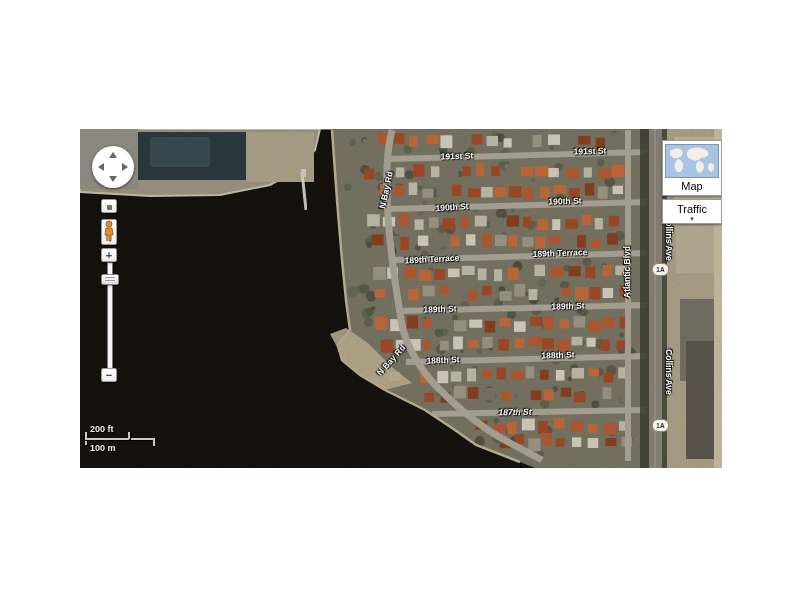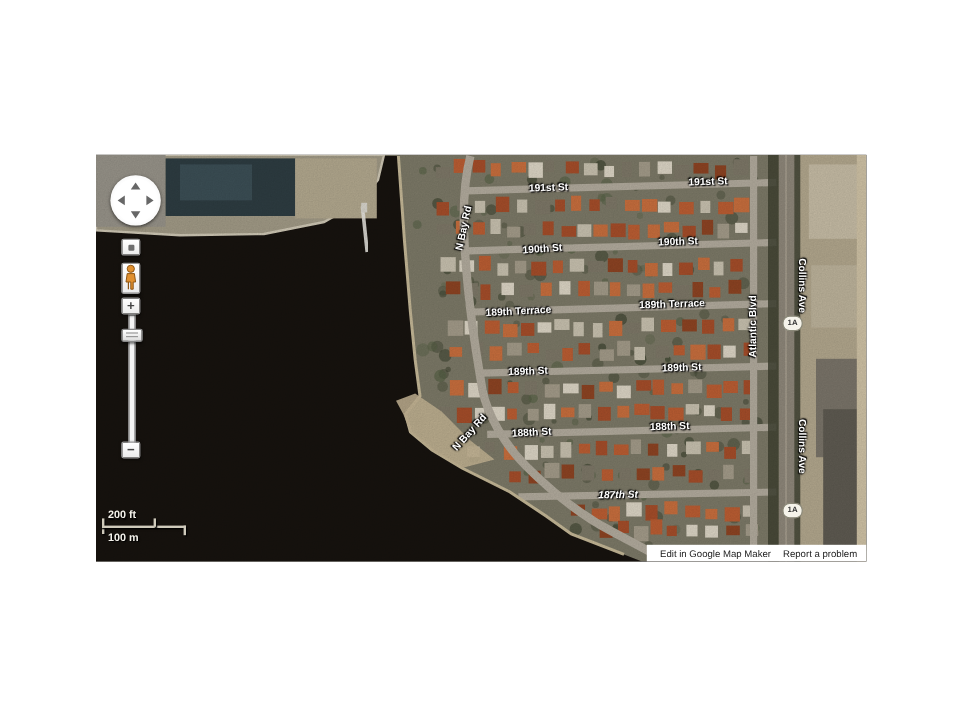--- a/index.html
+++ b/index.html
@@ -494,29 +494,38 @@
     <div class="lbl">200 ft</div>
     <div id="scale-bar">
       <span class="t-left"></span>
         <span class="line"></span>
         <span class="t-ft"></span>
         <span class="t-m"></span>
     </div>
     <div class="lbl">100 m</div>
   </div>
 
-
-  <div id="footer-bar">
-    <span class="stripe-icon"></span>
-    <a>Edit in Google Map Maker</a>
-    <span class="sep"></span>
-    <a>Report a problem</a>
-    <span class="sep"></span>
-    <span class="clipped">K</span>
+  <div id="layer-widget">
+    <div id="map-btn" class="widget-box">
+      <svg id="world-thumb" viewBox="0 0 52 32" xmlns="http://www.w3.org/2000/svg">
+        <rect width="52" height="32" fill="#a8c4e4"></rect>
+        <path d="M4,6 q5,-4 10,-2 q4,2 2,6 q-3,4 -8,3 q-5,-2 -4,-7 Z" fill="#f2efe6"></path>
+        <path d="M12,14 q4,1 5,5 q1,5 -3,8 q-4,1 -5,-4 q-1,-6 3,-9 Z" fill="#f2efe6"></path>
+        <path d="M24,4 q8,-3 14,0 q6,2 4,6 q-2,3 -7,3 q-4,4 -8,2 q-5,-1 -6,-5 q-1,-4 3,-6 Z" fill="#f2efe6"></path>
+        <path d="M32,16 q5,0 6,5 q0,5 -4,7 q-4,-1 -4,-6 q0,-4 2,-6 Z" fill="#f2efe6"></path>
+        <path d="M44,18 q4,0 4,4 q0,4 -3,5 q-3,-2 -3,-5 q0,-3 2,-4 Z" fill="#f2efe6"></path>
+      </svg>
+      <span>Map</span>
+    </div>
+    <div id="traffic-btn" class="widget-box">
+      <span>Traffic</span>
+      <span class="drop-arrow">▾</span>
+    </div>
   </div>
+
 
 <div class="street-label" style="left: 377px; top: 27px; transform: translate(-50%, -50%) rotate(-2deg);">191st St</div>
     <div class="street-label" style="left: 510px; top: 22px; transform: translate(-50%, -50%) rotate(-2deg);">191st St</div>
     <div class="street-label" style="left: 372px; top: 78px; transform: translate(-50%, -50%) rotate(-4deg);">190th St</div>
     <div class="street-label" style="left: 485px; top: 72px; transform: translate(-50%, -50%) rotate(-2deg);">190th St</div>
     <div class="street-label" style="left: 352px; top: 130px; transform: translate(-50%, -50%) rotate(-3deg);">189th Terrace</div>
     <div class="street-label" style="left: 480px; top: 124px; transform: translate(-50%, -50%) rotate(-2deg);">189th Terrace</div>
     <div class="street-label" style="left: 360px; top: 180px; transform: translate(-50%, -50%) rotate(-2deg);">189th St</div>
     <div class="street-label" style="left: 488px; top: 177px; transform: translate(-50%, -50%) rotate(-2deg);">189th St</div>
     <div class="street-label" style="left: 363px; top: 231px; transform: translate(-50%, -50%) rotate(-3deg);">188th St</div>

